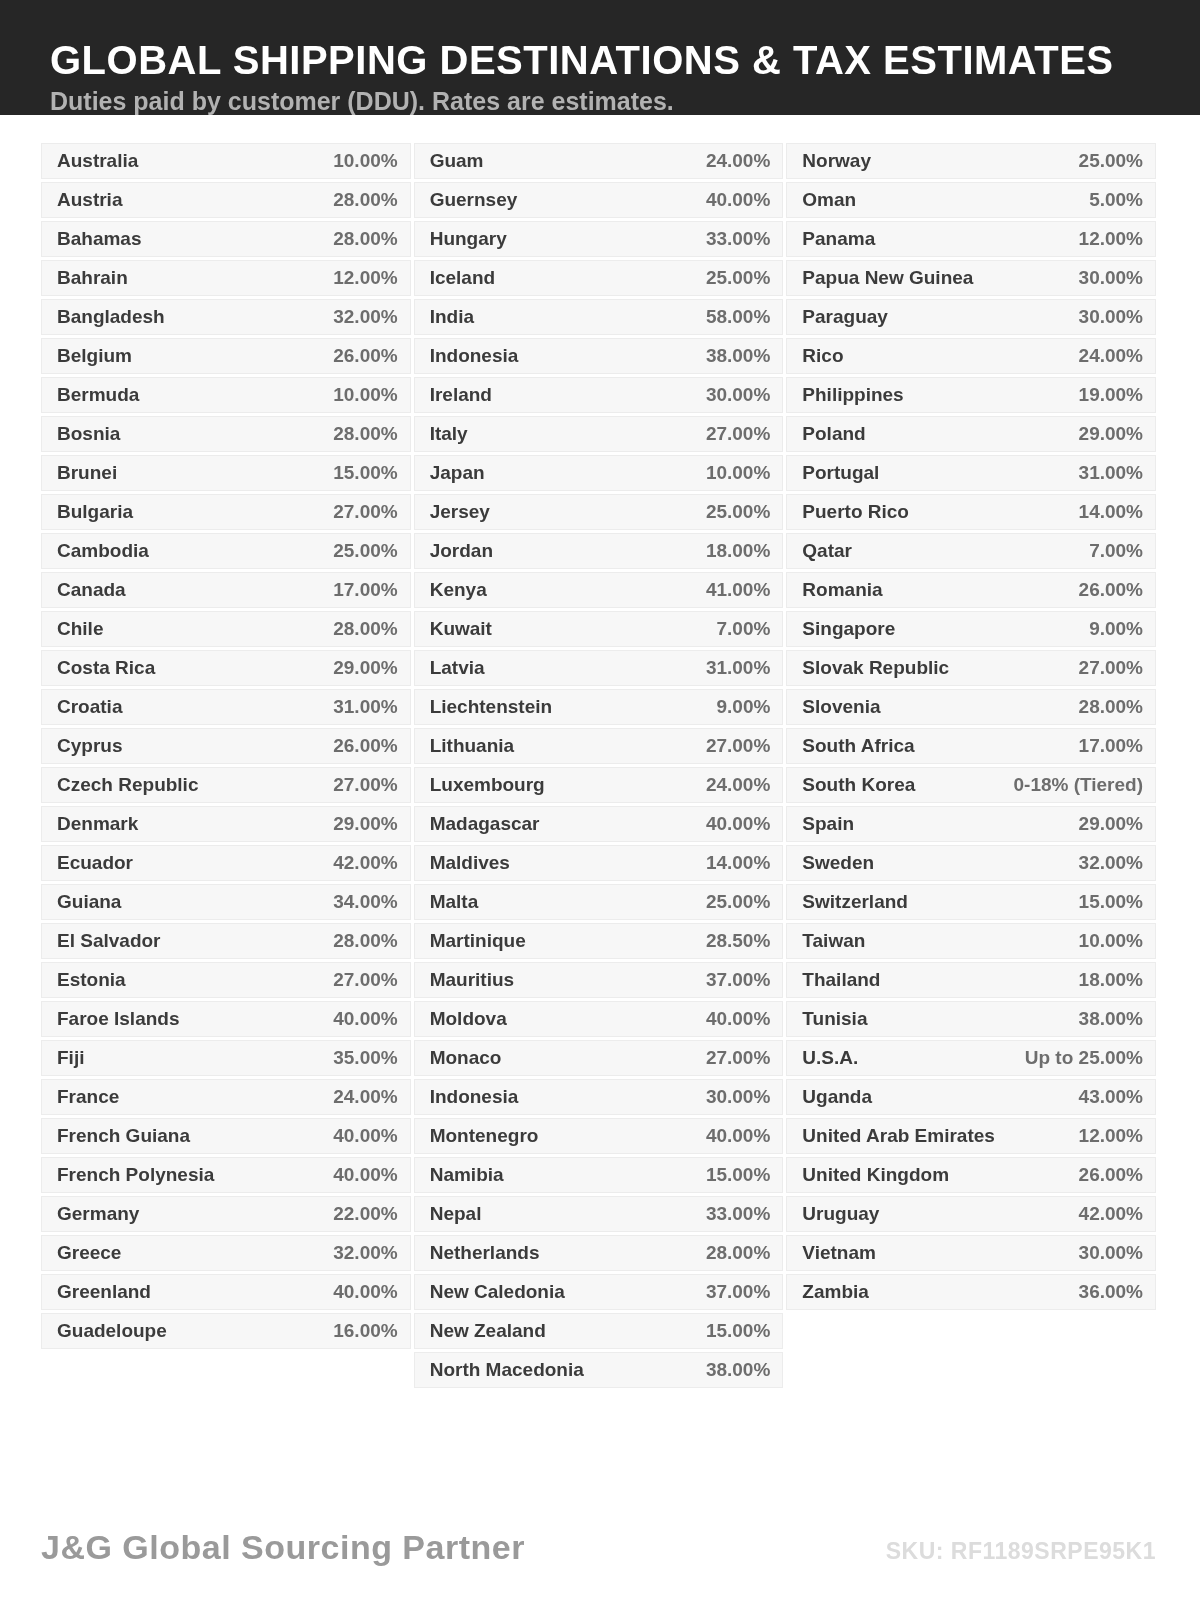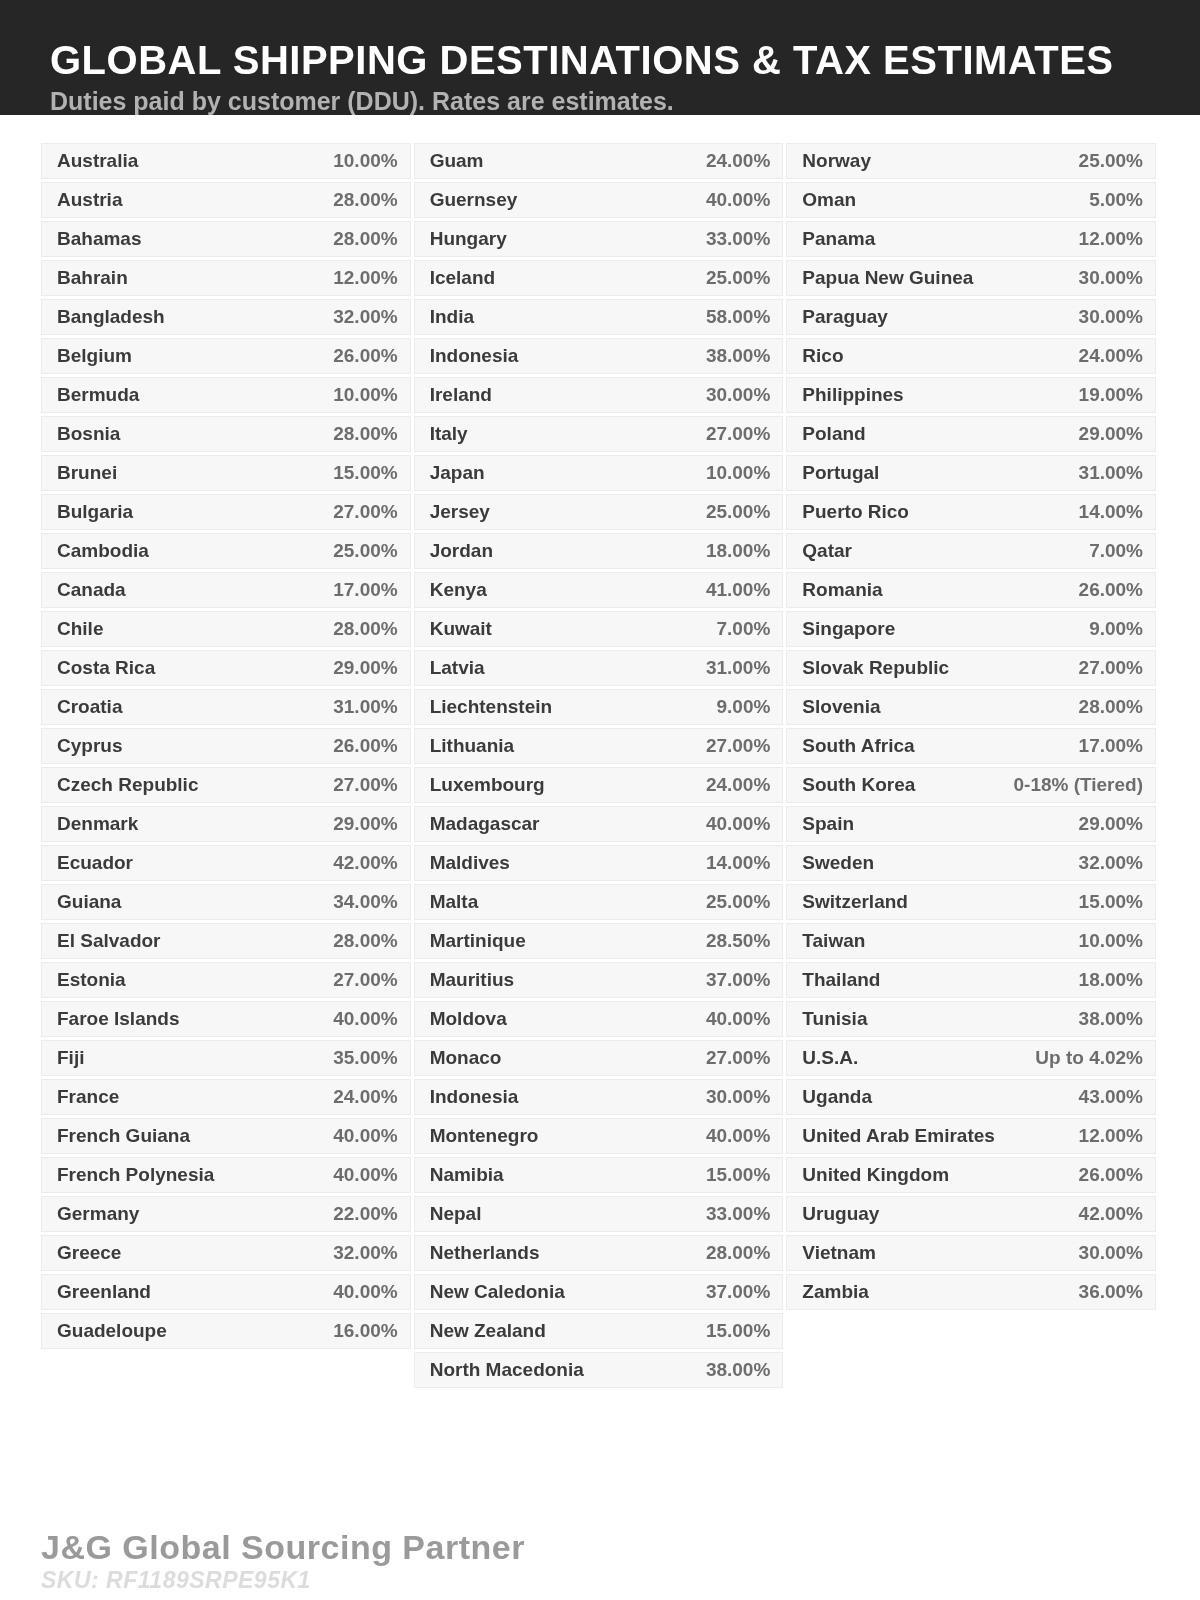--- a/index.html
+++ b/index.html
@@ -78,34 +78,32 @@
     margin-left:8px;
   }
   .footer{
     position:absolute;
     left:41px;
     right:44px;
     top:1528px;
     display:flex;
     justify-content:space-between;
     align-items:baseline;
-    flex-direction:column;
   }
   .brand{
     font-size:34px;
     font-weight:700;
     letter-spacing:.5px;
     color:var(--brand-color);
   }
   .sku{
     font-size:23px;
     font-weight:700;
     letter-spacing:.5px;
     color:var(--sku-color);
-    font-style:italic;
   }
 </style>
 </head>
 <body>
 
 <header class="header">
   <h1 class="title">GLOBAL SHIPPING DESTINATIONS &amp; TAX ESTIMATES</h1>
   <p class="subtitle">Duties paid by customer (DDU). Rates are estimates.</p>
 </header>
 
@@ -454,21 +452,21 @@
       <div class="row">
         <span class="country">Thailand</span>
         <span class="rate">18.00%</span>
       </div>
       <div class="row">
         <span class="country">Tunisia</span>
         <span class="rate">38.00%</span>
       </div>
       <div class="row">
         <span class="country">U.S.A.</span>
-        <span class="rate">Up to 4.02%</span>
+        <span class="rate">Up to 25.00%</span>
       </div>
       <div class="row">
         <span class="country">Uganda</span>
         <span class="rate">43.00%</span>
       </div>
       <div class="row">
         <span class="country">United Arab Emirates</span>
         <span class="rate">12.00%</span>
       </div>
       <div class="row">

